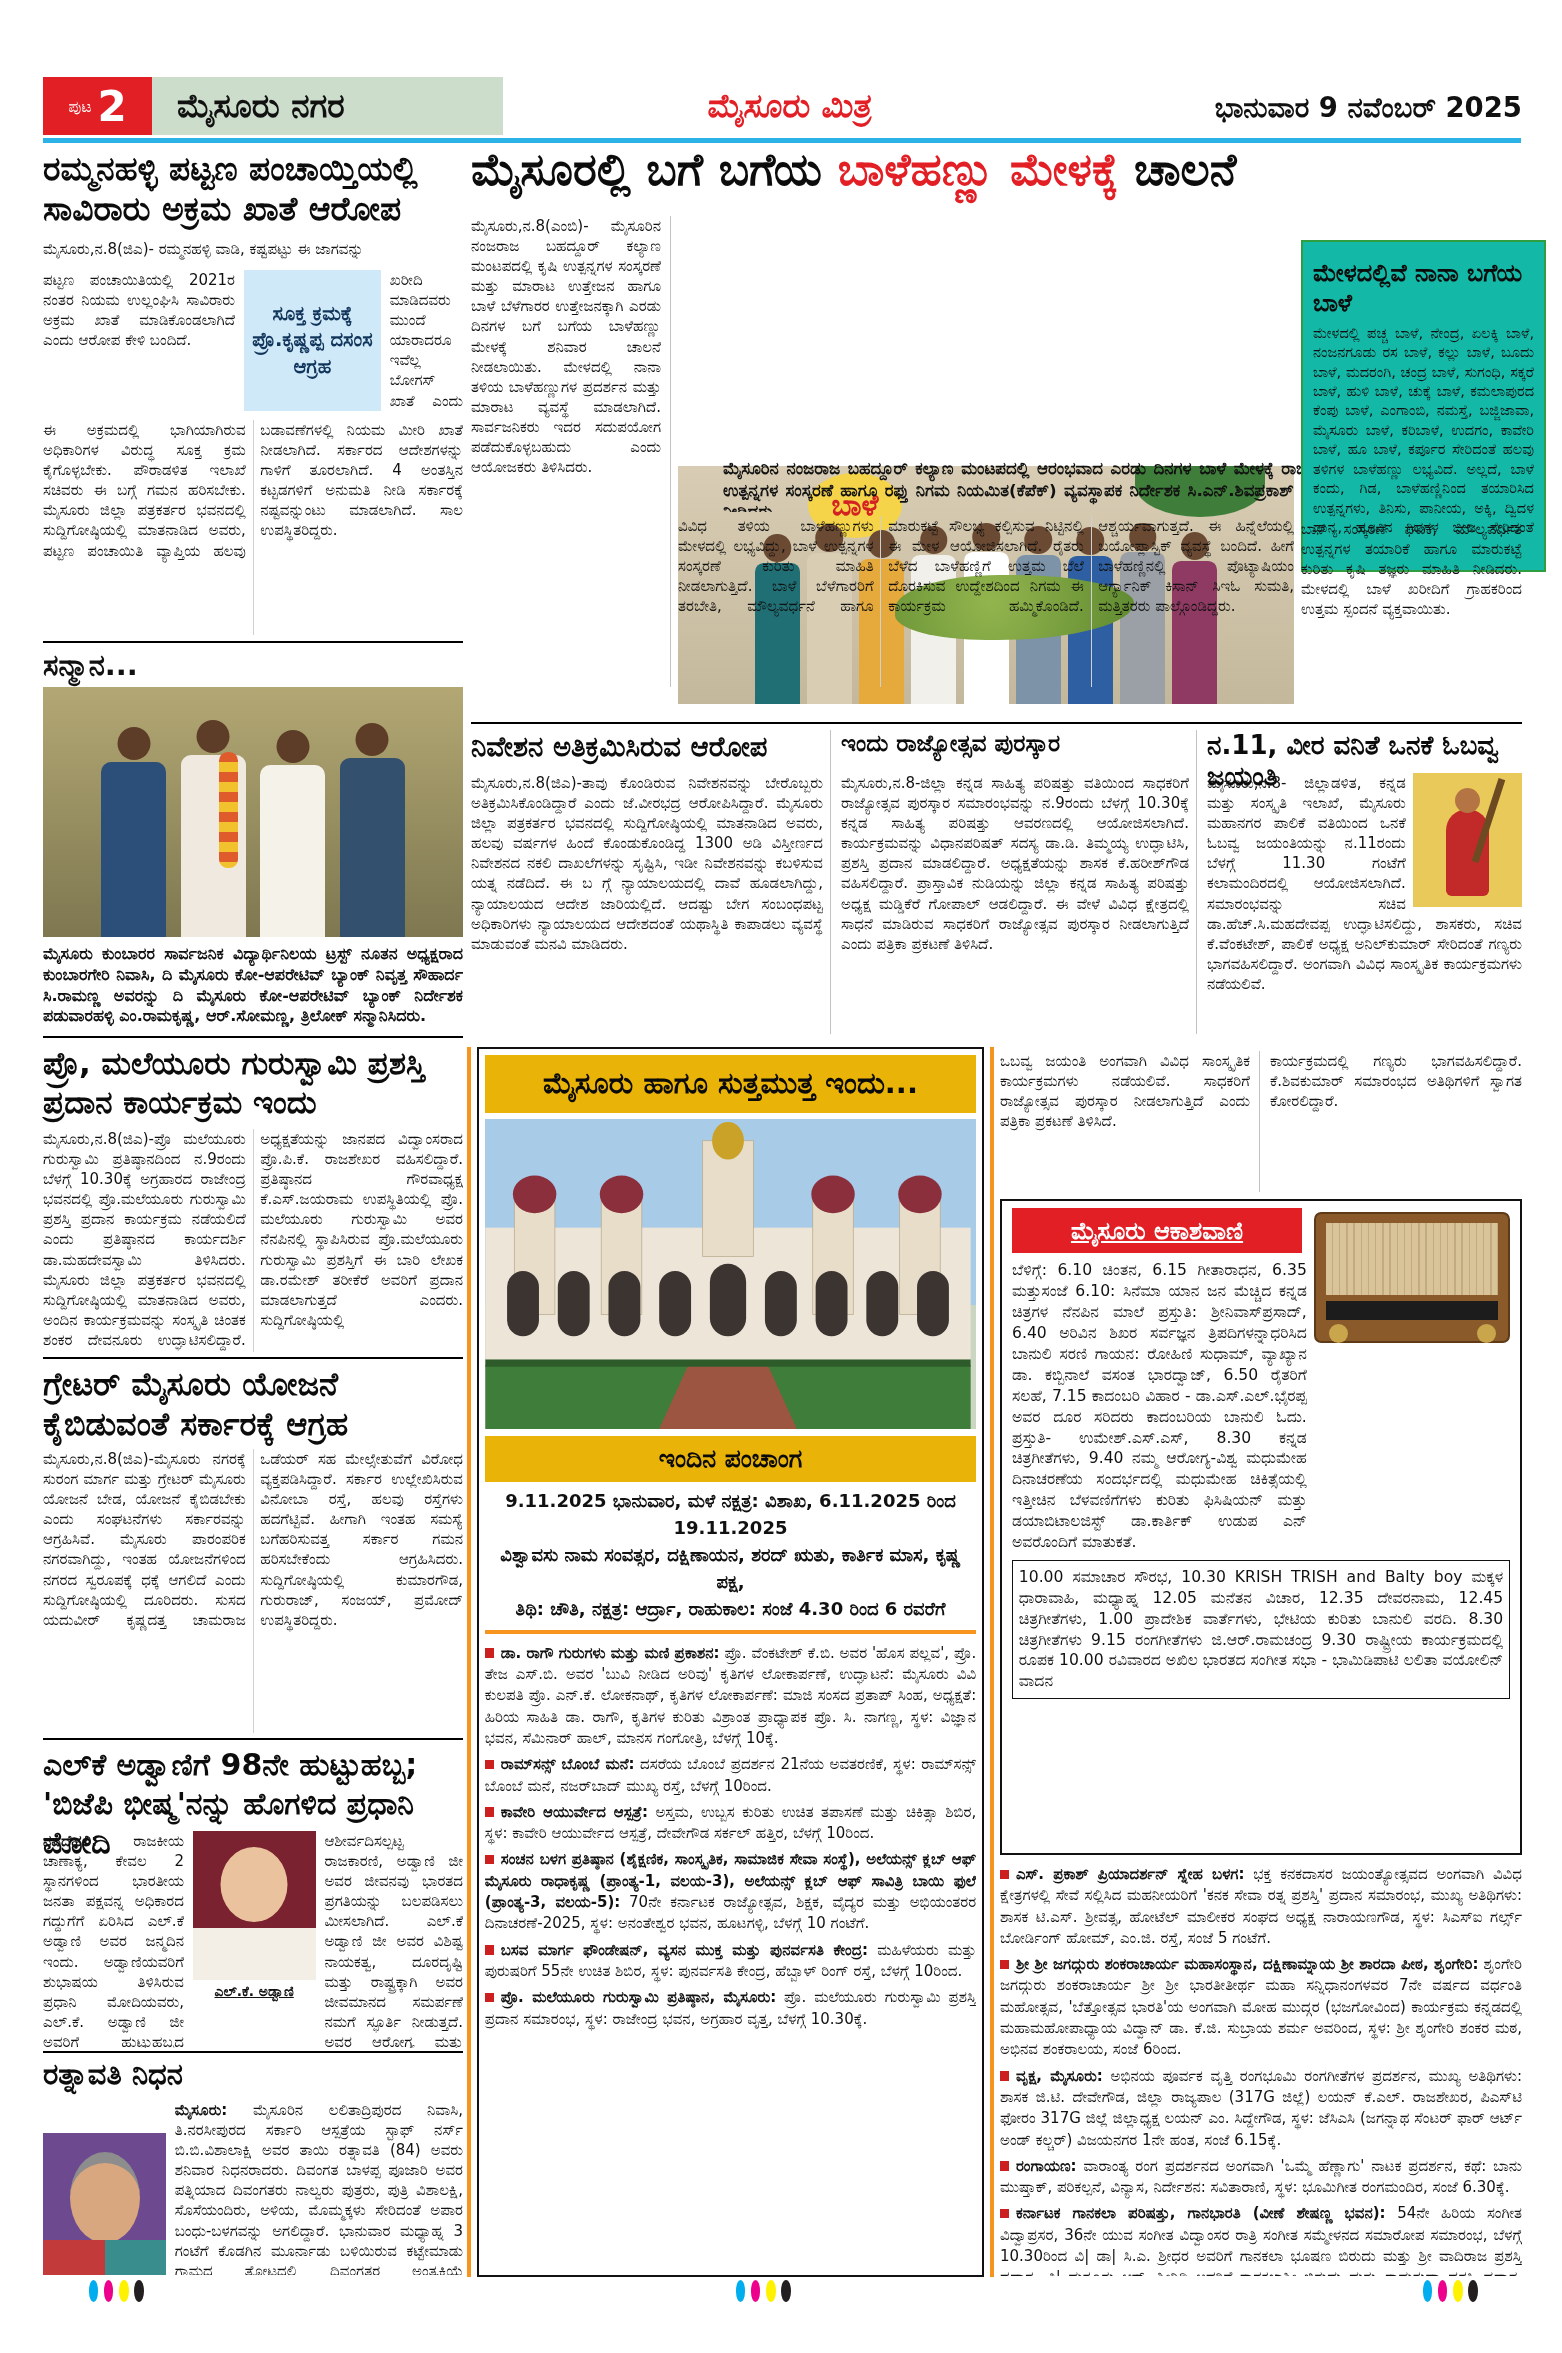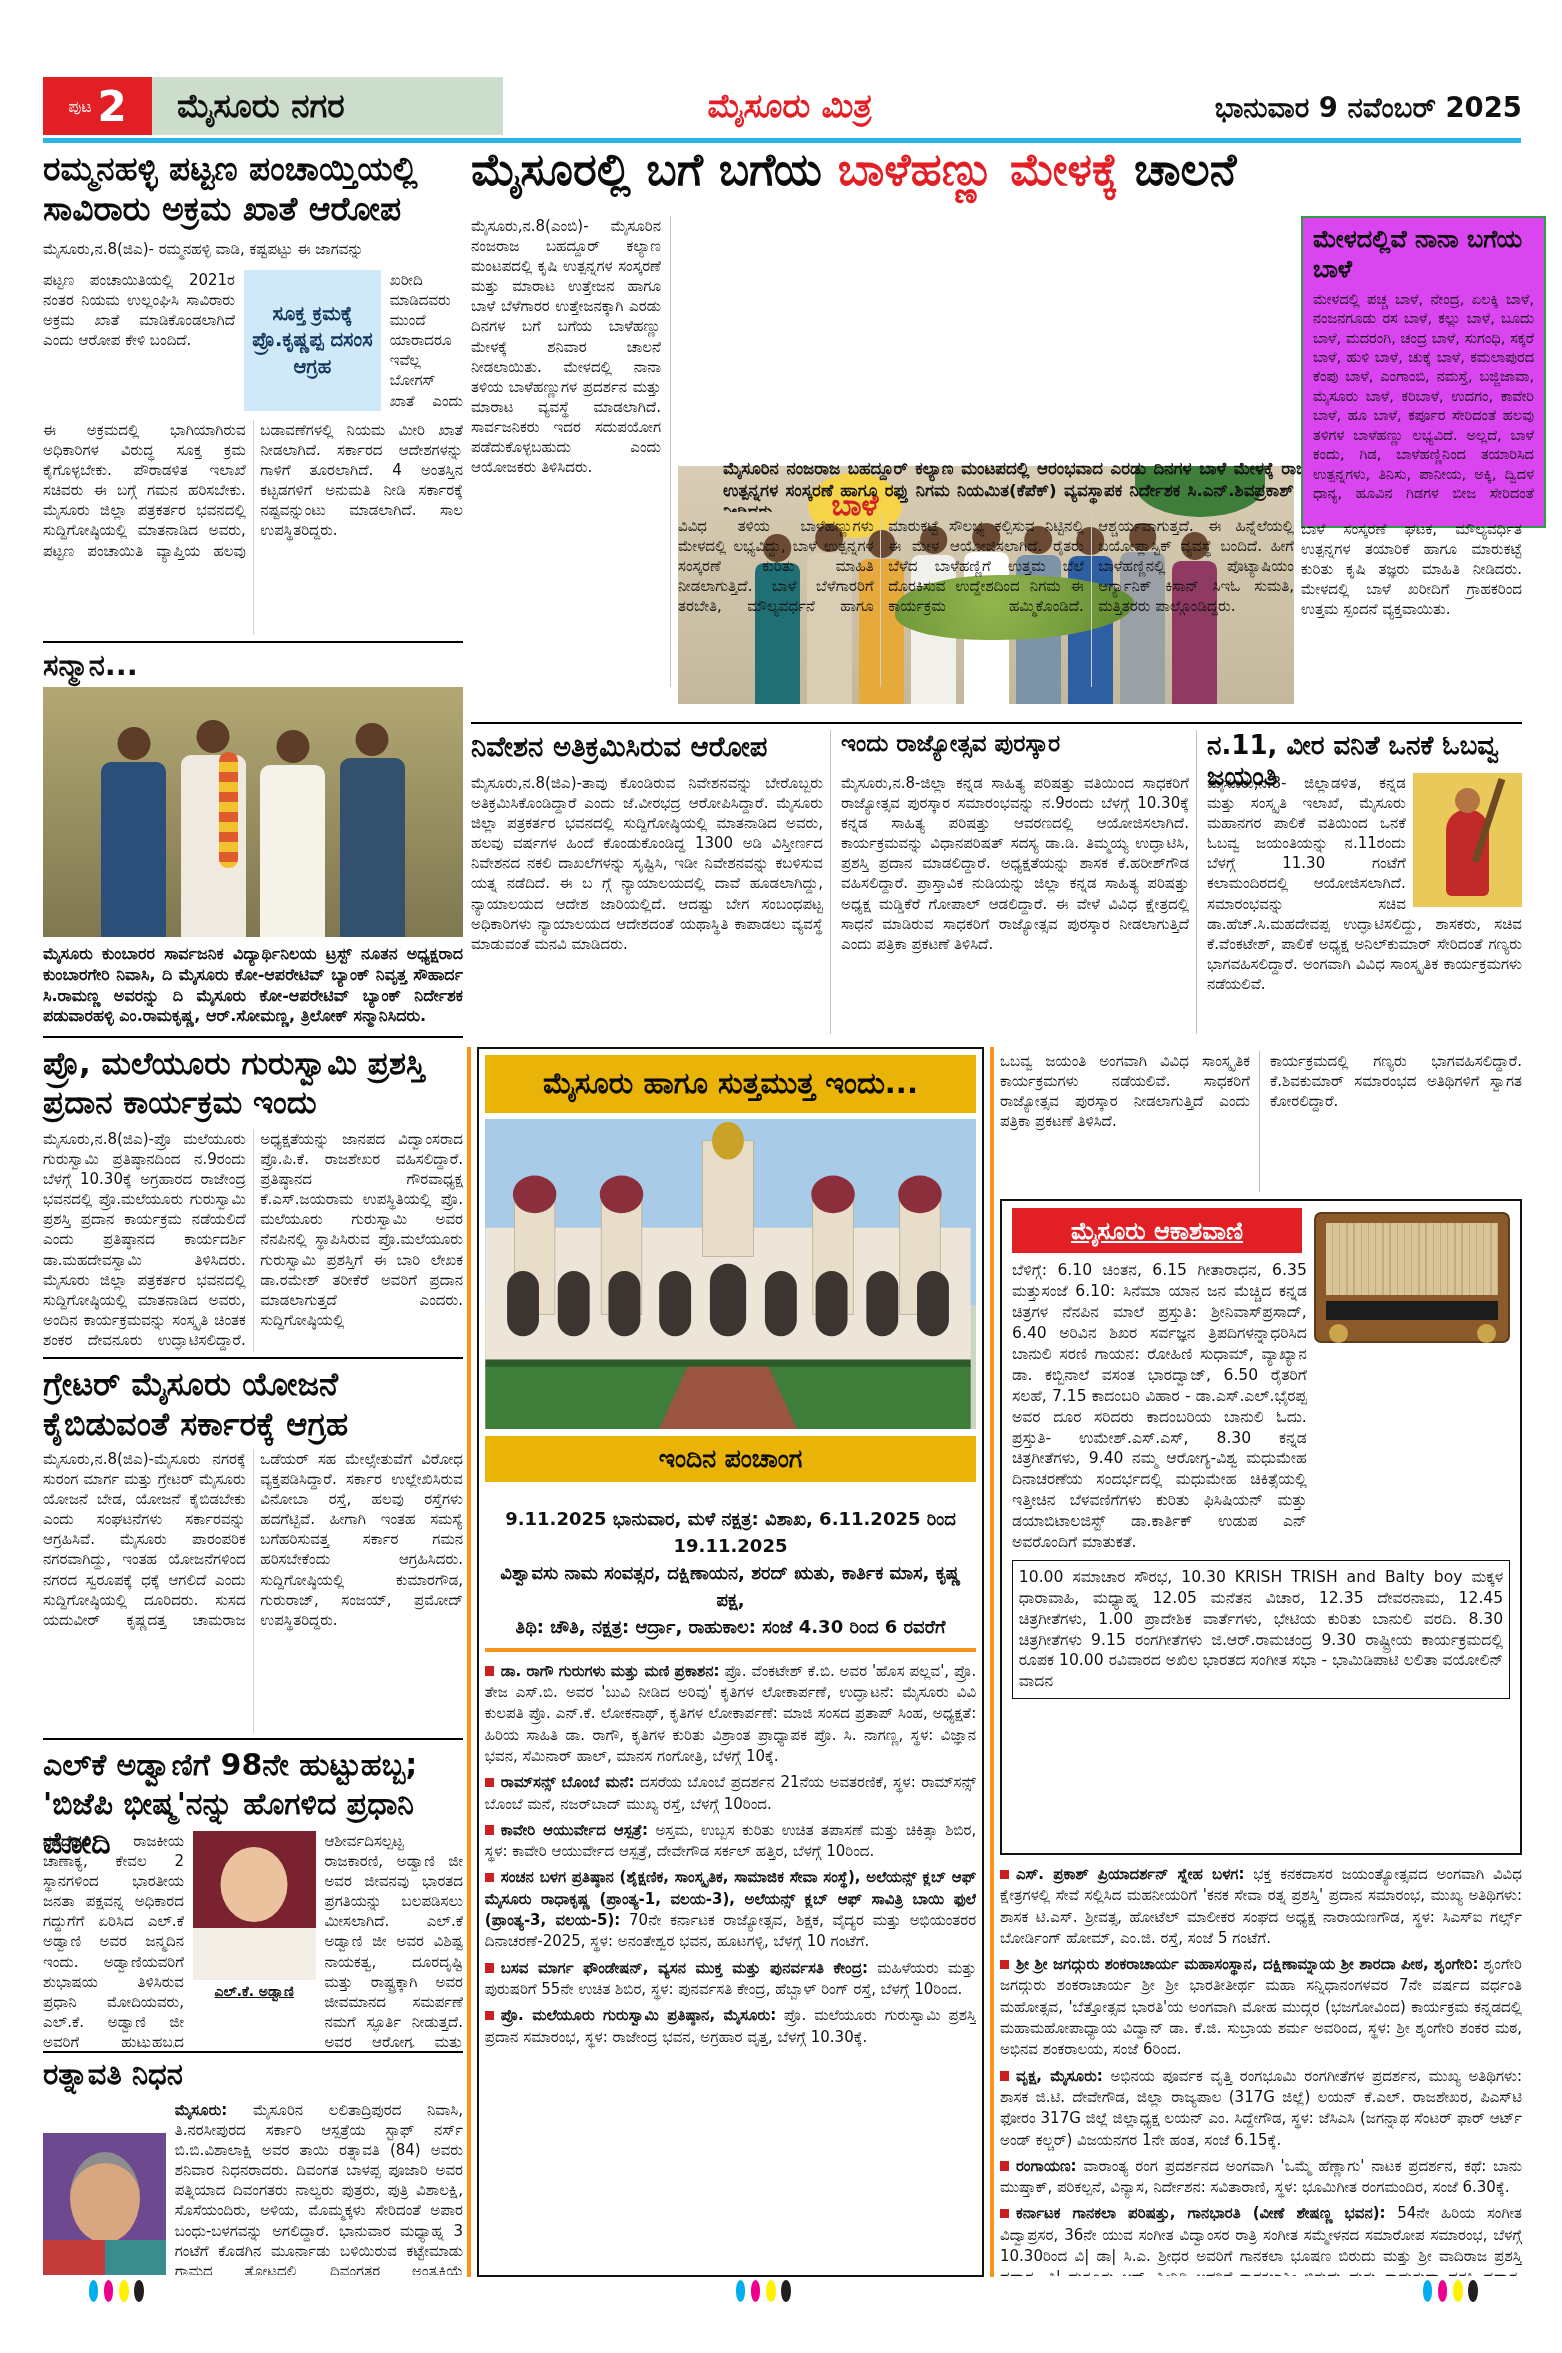--- a/index.html
+++ b/index.html
@@ -22,21 +22,21 @@
   .pplrow{position:absolute;left:0;right:0;bottom:0;display:flex;justify-content:center;align-items:flex-end;}
   .pn{display:inline-block;width:45px;position:relative;margin:0 3.6px;}
   .pn::before{content:"";position:absolute;top:0;left:50%;transform:translateX(-50%);
       width:27.5px;height:27.5px;border-radius:50%;background:#6b4a33;}
   .pn::after{content:"";position:absolute;top:29px;left:0;right:0;bottom:0;background:var(--s,#888);
       border-radius:8.7px 8.7px 0 0;}
   .bunch{position:absolute;background:radial-gradient(circle at 40% 40%,#93b54e,#5f8a30);
       border-radius:46% 54% 60% 40%/55% 45% 60% 40%;}
   .blob{position:absolute;background:#f5d44a;border-radius:50%;display:flex;align-items:center;justify-content:center;
       color:#d42121;font-weight:700;}
-  .greenbox{border:2.2px solid #2f9e41;background:#d946ef;padding:6px 10px;overflow:hidden;}
+  .greenbox{border:2.2px solid #2f9e41;background:#14b8a6;padding:16px 10px;overflow:hidden;margin-top:24px;}
   .bluebanner{background:#eab308;color:#0b0b0b;font-weight:700;display:flex;align-items:center;justify-content:center;}
   .redbanner{background:#e31f26;color:#fff;font-weight:700;display:flex;align-items:center;justify-content:center;}
   .orange{background:#f7941d;}
   .evlist{font-size:15px;line-height:1.42;text-align:justify;overflow:hidden;}
   .ev{margin-bottom:5px;}
   .ev .sq{display:inline-block;width:9.4px;height:9.4px;background:#cc1f1f;margin-right:6.5px;}
   .ev b{font-weight:700;}
   .highlight{background:#cfe9f8;color:#12355b;font-weight:700;text-align:center;
       display:flex;align-items:center;justify-content:center;padding:7.2px;}
   .reg i{display:inline-block;width:9.4px;height:22px;border-radius:50%;margin:0 2.9px;}
@@ -238,21 +238,21 @@
             <rect x="596" y="210" width="44" height="90" rx="22"></rect>
         </g>
         <rect x="0" y="340" width="670" height="88" fill="#3f7d3a"></rect>
         <polygon points="280,340 390,340 430,428 240,428" fill="#9c5540"></polygon>
         <rect x="0" y="332" width="670" height="10" fill="#2d5c2a"></rect>
       </svg>
     </div>
     <div class="bluebanner" style="height:46px;font-size:25px;margin-top:7.2px;">
       <span>ಇಂದಿನ ಪಂಚಾಂಗ</span>
     </div>
-    <div style="text-align:center;font-weight:700;font-size:18px;line-height:1.5;margin-top:23px;">
+    <div style="text-align:center;font-weight:700;font-size:18px;line-height:1.5;margin-top:5px;">
       <div>9.11.2025 ಭಾನುವಾರ, ಮಳೆ ನಕ್ಷತ್ರ: ವಿಶಾಖ, 6.11.2025 ರಿಂದ 19.11.2025</div>
       <div>ವಿಶ್ವಾವಸು ನಾಮ ಸಂವತ್ಸರ, ದಕ್ಷಿಣಾಯನ, ಶರದ್ ಋತು, ಕಾರ್ತಿಕ ಮಾಸ, ಕೃಷ್ಣ ಪಕ್ಷ,</div>
       <div>ತಿಥಿ: ಚೌತಿ, ನಕ್ಷತ್ರ: ಆರ್ದ್ರಾ, ರಾಹುಕಾಲ: ಸಂಜೆ 4.30 ರಿಂದ 6 ರವರೆಗೆ</div>
     </div>
     <div class="orange" style="height:3.6px;margin:8.7px 0;"></div>
     <div class="evlist">
 
         <div class="ev">
           <span class="sq"></span><b>ಡಾ. ರಾಗೌ ಗುರುಗಳು ಮತ್ತು ಮಣಿ ಪ್ರಕಾಶನ:</b> <span>ಪ್ರೊ. ವೆಂಕಟೇಶ್ ಕೆ.ಬಿ. ಅವರ 'ಹೊಸ ಪಲ್ಲವ', ಪ್ರೊ. ತೇಜ ಎಸ್.ಬಿ. ಅವರ 'ಬುವಿ ನೀಡಿದ ಅರಿವು' ಕೃತಿಗಳ ಲೋಕಾರ್ಪಣೆ, ಉದ್ಘಾಟನೆ: ಮೈಸೂರು ವಿವಿ ಕುಲಪತಿ ಪ್ರೊ. ಎನ್.ಕೆ. ಲೋಕನಾಥ್, ಕೃತಿಗಳ ಲೋಕಾರ್ಪಣೆ: ಮಾಜಿ ಸಂಸದ ಪ್ರತಾಪ್ ಸಿಂಹ, ಅಧ್ಯಕ್ಷತೆ: ಹಿರಿಯ ಸಾಹಿತಿ ಡಾ. ರಾಗೌ, ಕೃತಿಗಳ ಕುರಿತು ವಿಶ್ರಾಂತ ಪ್ರಾಧ್ಯಾಪಕ ಪ್ರೊ. ಸಿ. ನಾಗಣ್ಣ, ಸ್ಥಳ: ವಿಜ್ಞಾನ ಭವನ, ಸೆಮಿನಾರ್ ಹಾಲ್, ಮಾನಸ ಗಂಗೋತ್ರಿ, ಬೆಳಗ್ಗೆ 10ಕ್ಕೆ.</span>
         </div>

